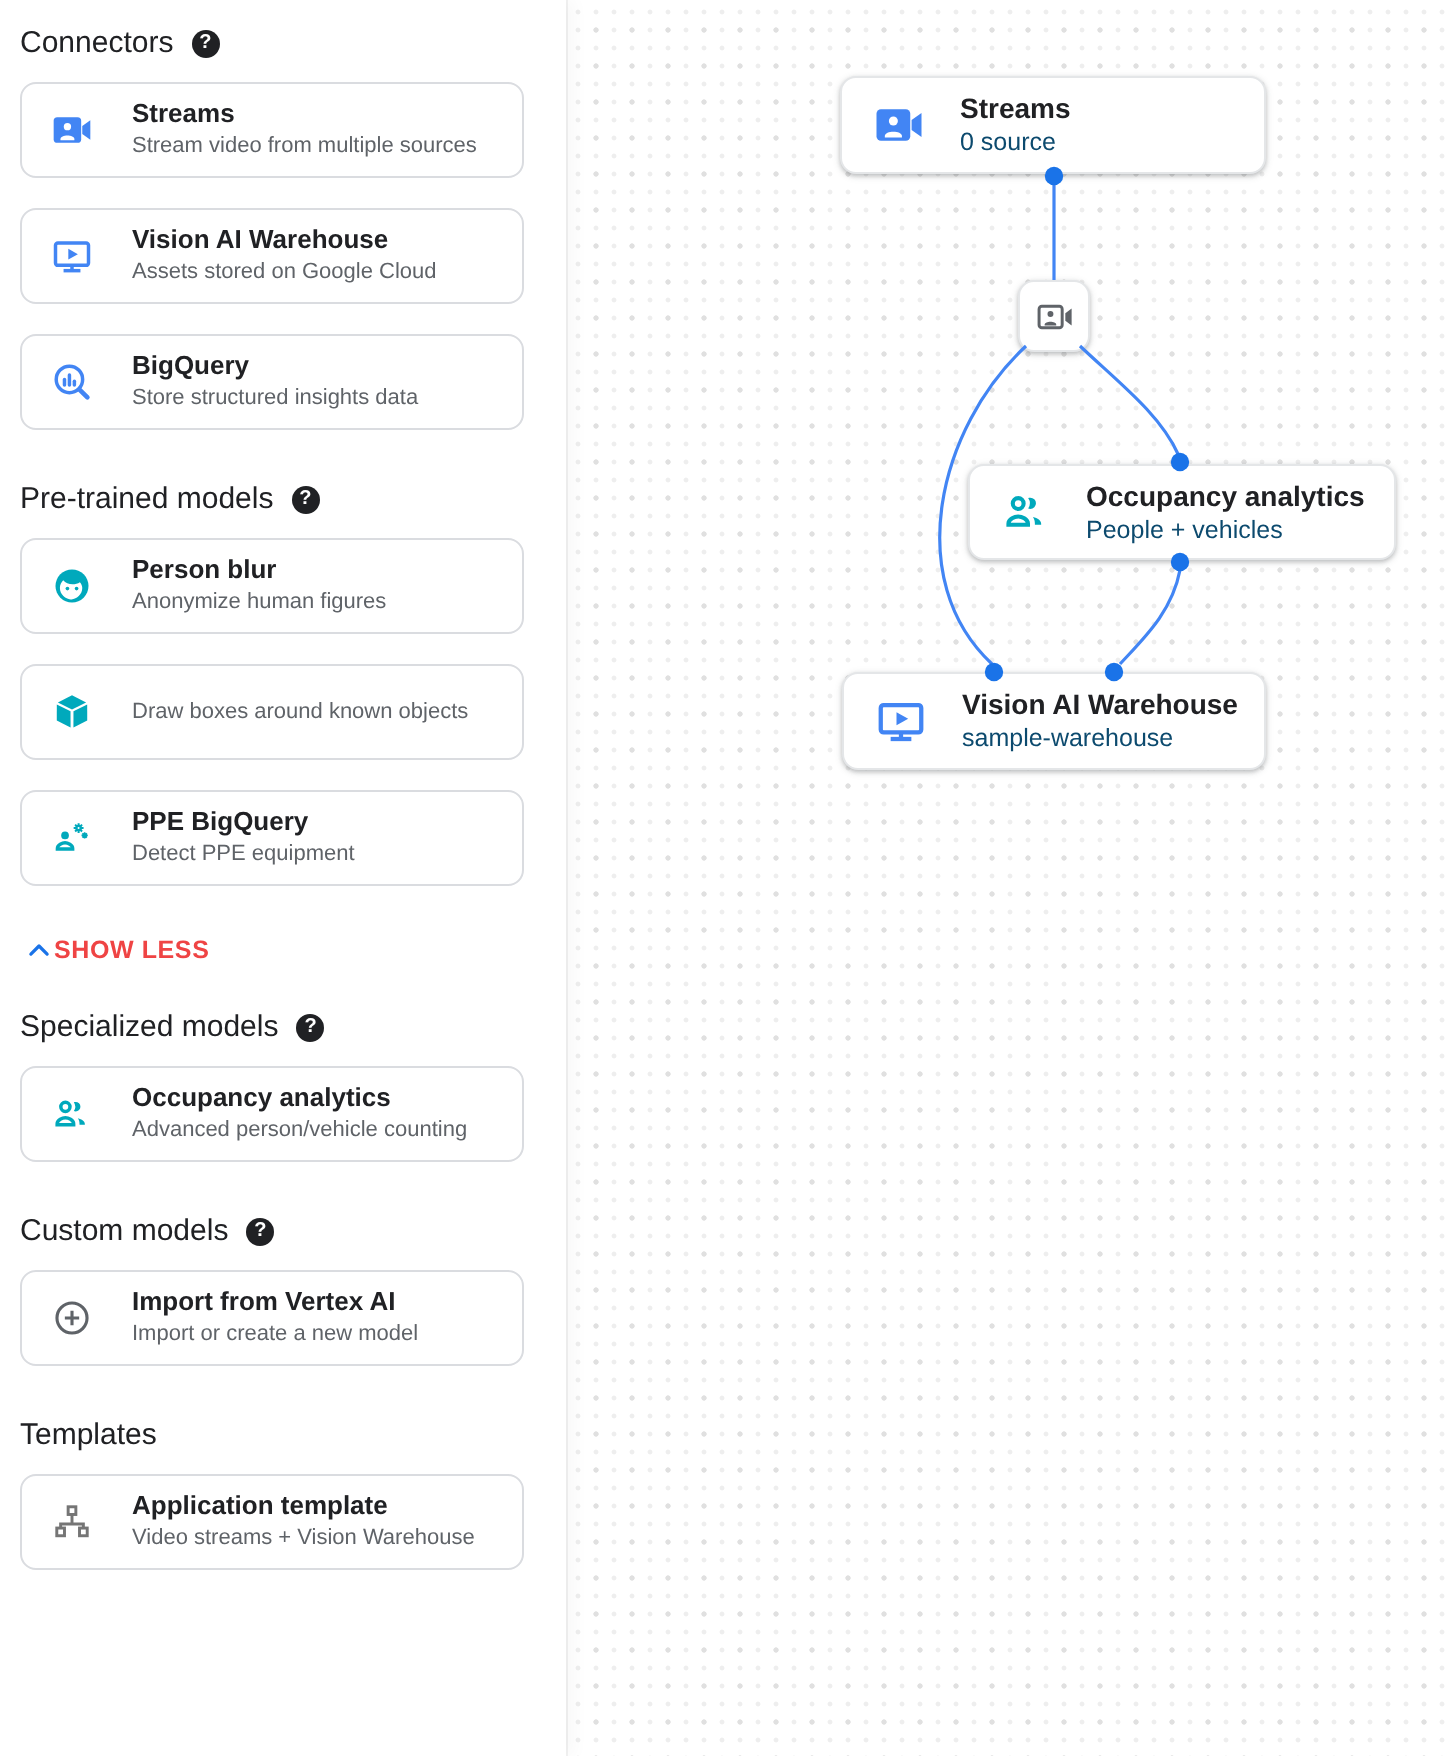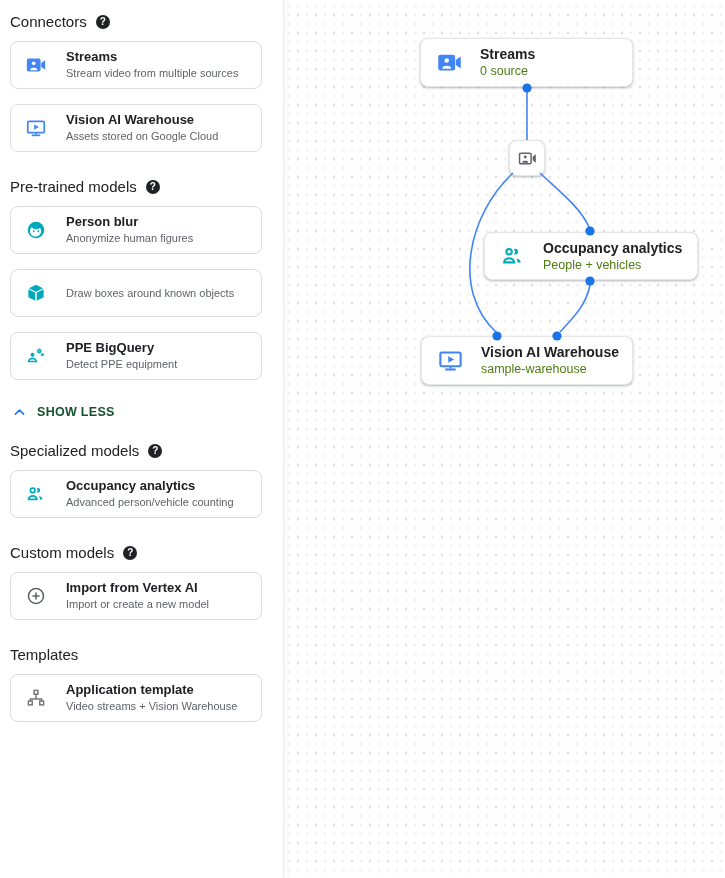--- a/index.html
+++ b/index.html
@@ -39,22 +39,22 @@
     border:1px solid #dadce0; border-radius:8px; background:#fff;
     padding:0 12px 0 14px; margin-bottom:15px; cursor:pointer;
   }
   .card-icon { width:22px; height:22px; flex:0 0 22px; margin-right:19px; display:flex; align-items:center; justify-content:center; }
   .card-icon svg { width:22px; height:22px; display:block; }
   .card-text { min-width:0; }
   .card-title { font-size:13px; font-weight:700; color:#202124; line-height:16px; white-space:nowrap; }
   .card-sub   { font-size:11px; color:#5f6368; line-height:16px; white-space:nowrap; }
 
   .show-less {
-    display:flex; align-items:center; gap:10px;
-    color:#14532d; font-size:12.5px; font-weight:700; letter-spacing:0.3px;
+    display:flex; align-items:center; gap:0;
+    color:#ef4444; font-size:12.5px; font-weight:700; letter-spacing:0.3px;
     margin:9px 0 0 2px; cursor:pointer; line-height:16px;
   }
   .show-less svg { width:15px; height:15px; display:block; }
 
   
   .canvas {
     position:absolute; left:283px; top:0; width:442px; height:878px;
     background-color:#ffffff;
     background-image:
       radial-gradient(circle, #e0e0e0 1.1px, transparent 1.5px),
@@ -64,21 +64,21 @@
   }
   .node {
     position:absolute; display:flex; align-items:center;
     background:#fff; border:1px solid #e4e6e8; border-radius:8px;
     box-shadow:0 1px 2px rgba(60,64,67,.28), 0 1px 4px rgba(60,64,67,.12);
     padding:0 12px 0 15px; cursor:pointer; z-index:2;
   }
   .node-icon { display:flex; align-items:center; justify-content:center; margin-right:17px; }
   .node-icon svg { display:block; }
   .node-title { font-size:14px; font-weight:700; color:#202124; line-height:17px; white-space:nowrap; }
-  .node-sub   { font-size:12.5px; color:#4d7c0f; line-height:16px; white-space:nowrap; }
+  .node-sub   { font-size:12.5px; color:#0c4a6e; line-height:16px; white-space:nowrap; }
 
   .node-streams   { left:137px; top:38px;  width:213px; height:49px; }
   .node-mini      { left:226px; top:140px; width:36px;  height:36px; padding:0; justify-content:center; }
   .node-occupancy { left:201px; top:232px; width:214px; height:48px; }
   .node-warehouse { left:138px; top:336px; width:212px; height:49px; }
 
   .edges { position:absolute; left:0; top:0; width:442px; height:878px; z-index:3; pointer-events:none; }
 </style>
 </head>
 <body>
@@ -114,20 +114,35 @@
             <path d="M12 17.1v2" stroke="#4285f4" stroke-width="1.9"></path>
             <path d="M7.4 20h9.2" stroke="#4285f4" stroke-width="1.9"></path>
           </svg>
       </span>
       <div class="card-text">
         <div class="card-title">Vision AI Warehouse</div>
         <div class="card-sub">Assets stored on Google Cloud</div>
       </div>
     </div>
 
+    <div class="card">
+      <span class="card-icon">
+        <svg viewBox="0 0 24 24">
+            <circle cx="10.6" cy="10.6" r="7.2" fill="none" stroke="#4285f4" stroke-width="1.9"></circle>
+            <path d="M16.1 16.1l4.3 4.3" stroke="#4285f4" stroke-width="2.5" stroke-linecap="round"></path>
+            <path d="M7.9 10.6v3" stroke="#4285f4" stroke-width="1.9" stroke-linecap="round"></path>
+            <path d="M10.6 8.2v5.4" stroke="#4285f4" stroke-width="1.9" stroke-linecap="round"></path>
+            <path d="M13.3 11.6v2" stroke="#4285f4" stroke-width="1.9" stroke-linecap="round"></path>
+          </svg>
+      </span>
+      <div class="card-text">
+        <div class="card-title">BigQuery</div>
+        <div class="card-sub">Store structured insights data</div>
+      </div>
+    </div>
 
     <div class="section-head">
       <span>Pre-trained models</span>
       <span class="help">?</span>
     </div>
 
 
     <div class="card">
       <span class="card-icon">
         <svg viewBox="0 0 24 24">

